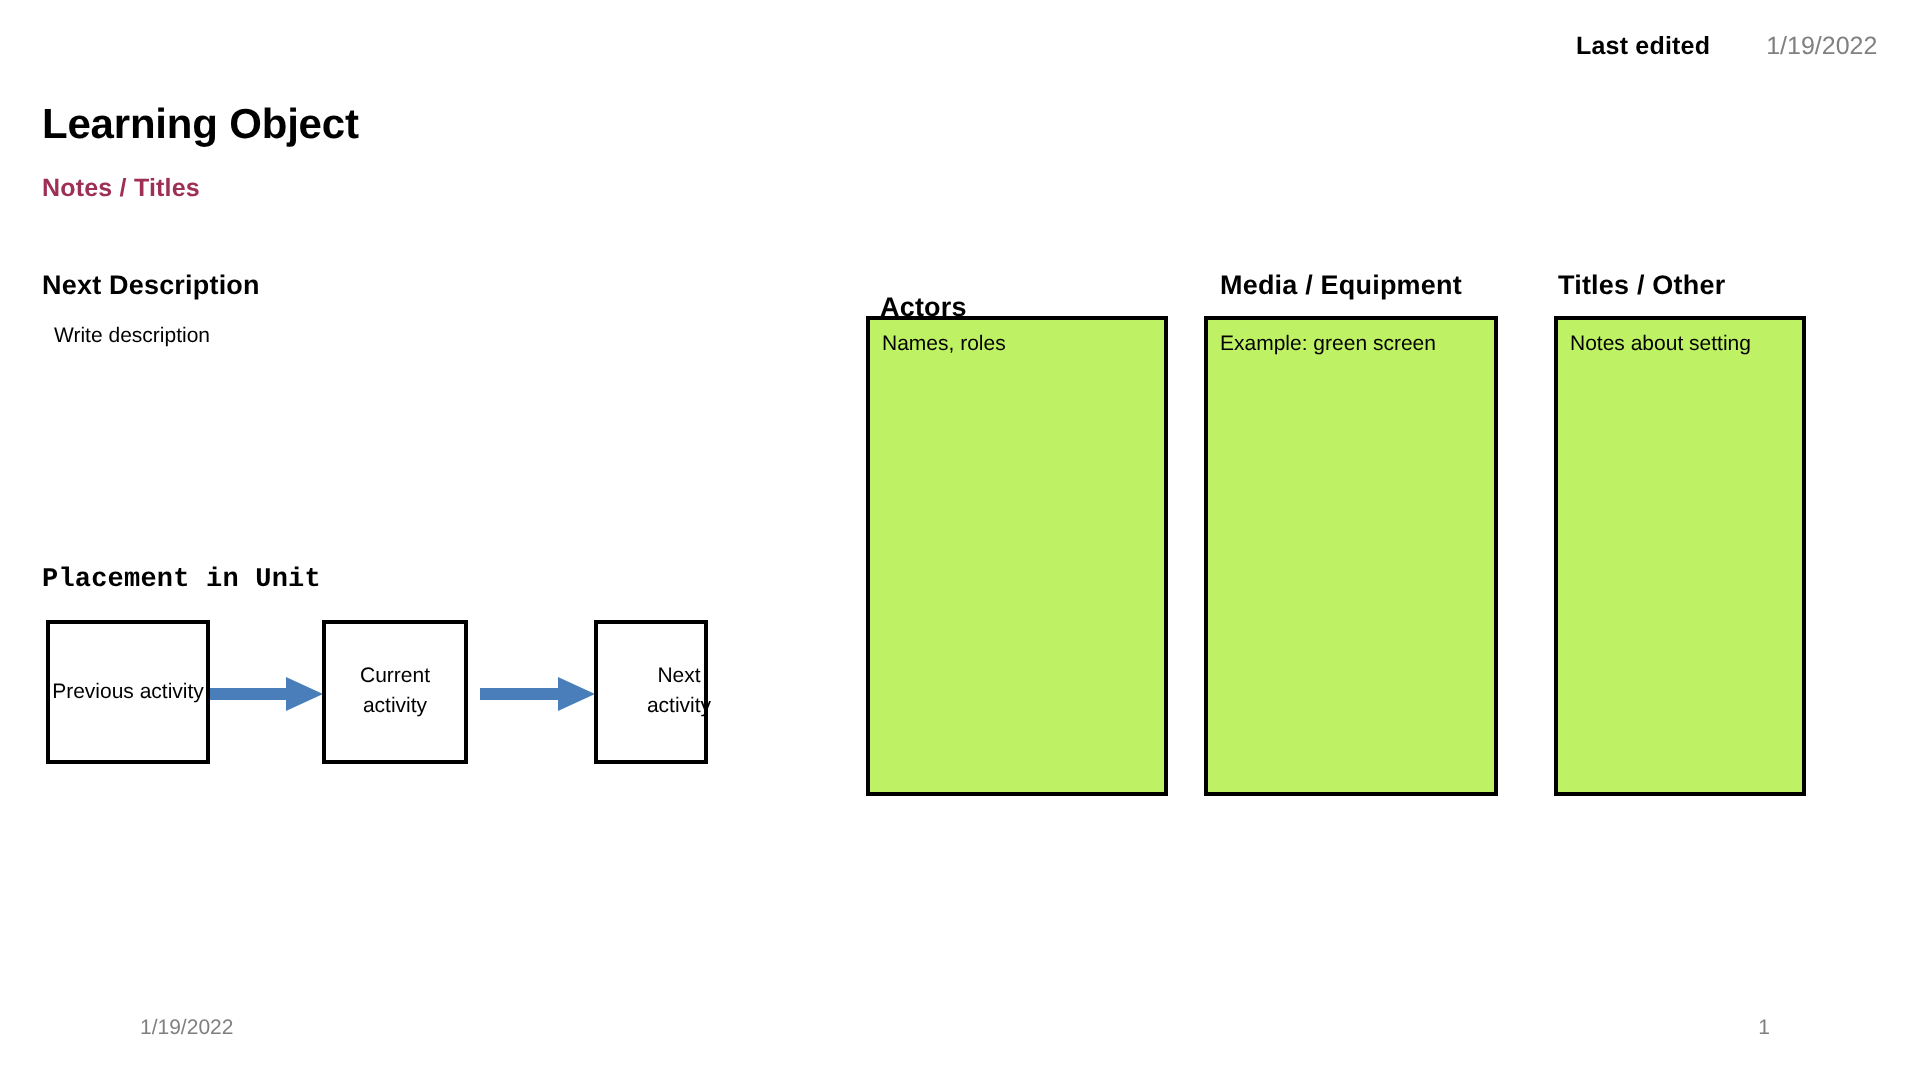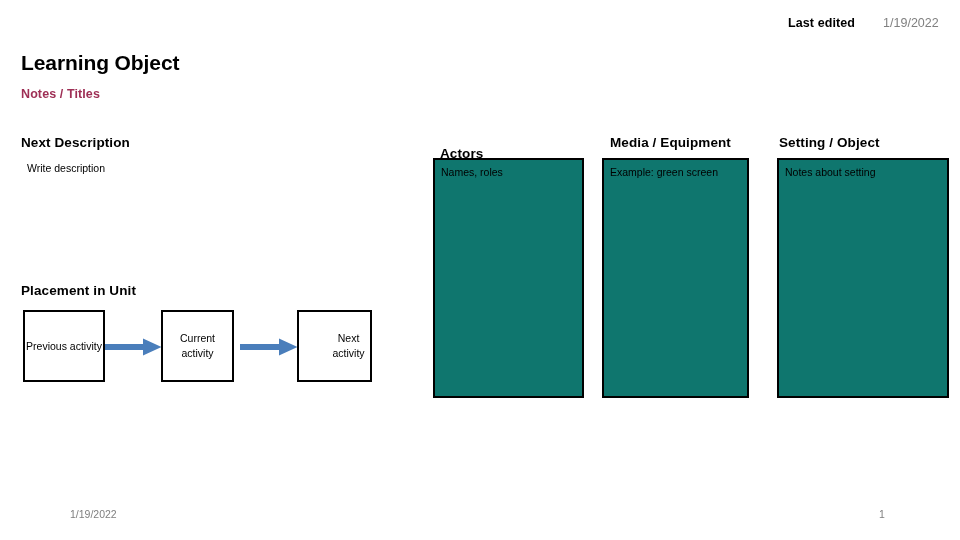--- a/index.html
+++ b/index.html
@@ -75,47 +75,47 @@
     font-size: 13.5px;
     font-weight: bold;
     color: #000000;
     white-space: nowrap;
     letter-spacing: 0.1px;
   }
   #head-brief      { left: 21px;  top: 135px; }
   #head-actors     { left: 440px; top: 146px; }
   #head-media      { left: 610px; top: 135px; }
   #head-setting    { left: 779px; top: 135px; }
-  #head-placement  { left: 21px;  top: 283px; }
+  #head-placement  { left: 21px;  top: 283px; font-family: Liberation Mono, monospace; }
 
   
   .brief-body {
     position: absolute;
     left: 27px;
     top: 161px;
     width: 390px;
     font-size: 10.5px;
     font-weight: normal;
     color: #000000;
     line-height: 1.35;
   }
 
   
   .col-box {
     position: absolute;
     top: 158px;
     height: 240px;
     border: 2px solid #000000;
-    background: #0f766e;
+    background: #bef264;
     box-sizing: border-box;
     padding-left: 16px;
   }
   #box-actors  { left: 433px; width: 151px; }
   #box-media   { left: 602px; width: 147px; }
-  #box-setting { left: 777px; width: 172px; }
+  #box-setting { left: 777px; width: 126px; }
 
   .col-box .col-text {
     position: absolute;
     left: 6px;
     top: 5px;
     right: 5px;
     font-size: 10.5px;
     font-weight: normal;
     color: #000000;
     line-height: 1.35;
@@ -142,21 +142,21 @@
     justify-content: center;
     text-align: center;
     font-size: 10.5px;
     font-weight: normal;
     color: #000000;
     line-height: 1.4;
     pointer-events: auto;
   }
   #flow-box-1 { left: 23px;  width: 82px; }
   #flow-box-2 { left: 161px; width: 73px; }
-  #flow-box-3 { left: 297px; width: 75px; padding-left: 28px; }
+  #flow-box-3 { left: 297px; width: 57px; padding-left: 28px; }
 
   .flow-arrow {
     position: absolute;
     top: 338px;
     height: 18px;
     pointer-events: auto;
   }
   #flow-arrow-1 { left: 105px; width: 57px; }
   #flow-arrow-2 { left: 240px; width: 58px; }
   .flow-arrow svg { display: block; width: 100%; height: 100%; }
@@ -188,21 +188,21 @@
     <span class="he-label">Last edited</span>
     <span class="he-date">1/19/2022</span>
   </div>
 
   <div class="slide-title">Learning Object</div>
   <div class="slide-subtitle">Notes / Titles</div>
 
   <div class="sec-head" id="head-brief">Next Description</div>
   <div class="sec-head" id="head-actors">Actors</div>
   <div class="sec-head" id="head-media">Media / Equipment</div>
-  <div class="sec-head" id="head-setting">Setting / Object</div>
+  <div class="sec-head" id="head-setting">Titles / Other</div>
   <div class="sec-head" id="head-placement">Placement in Unit</div>
 
   <div class="brief-body">Write description</div>
 
   <div class="col-box" id="box-actors">
     <div class="col-text">Names, roles</div>
   </div>
 
   <div class="col-box" id="box-media">
     <div class="col-text">Example: green screen</div>

